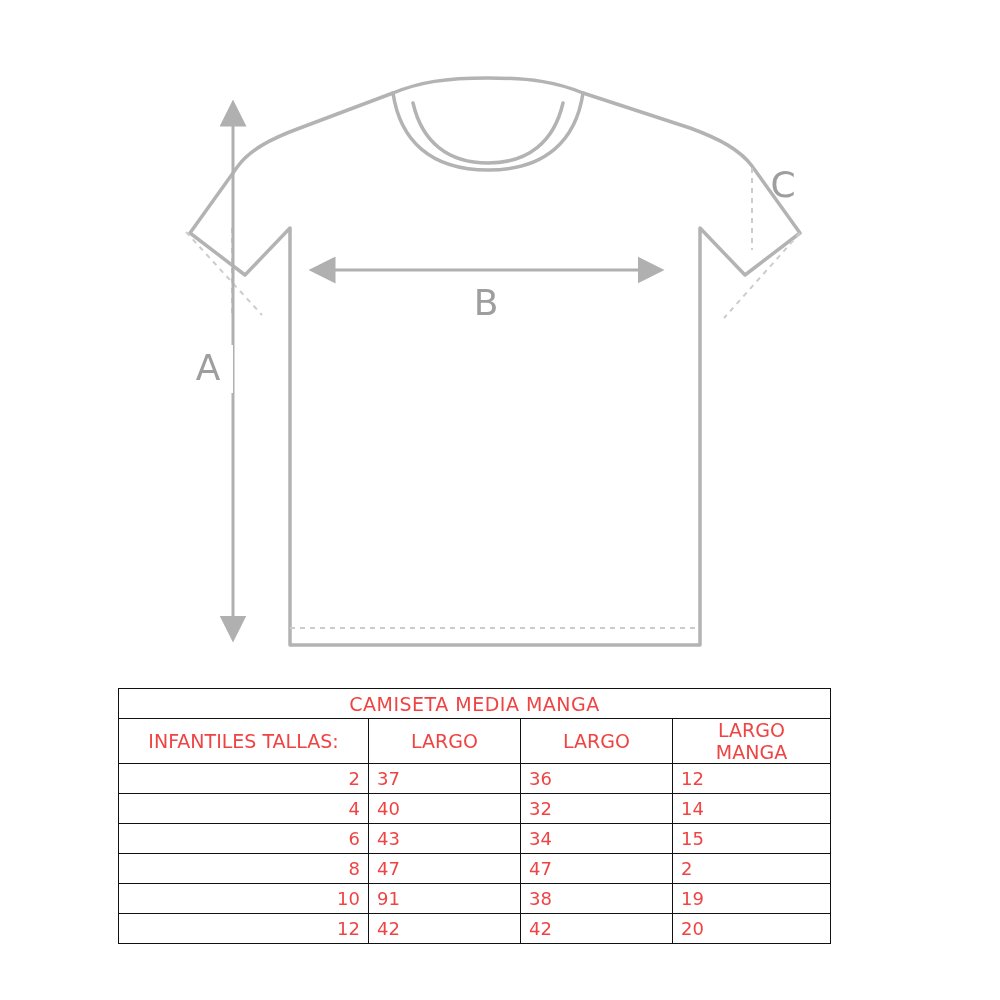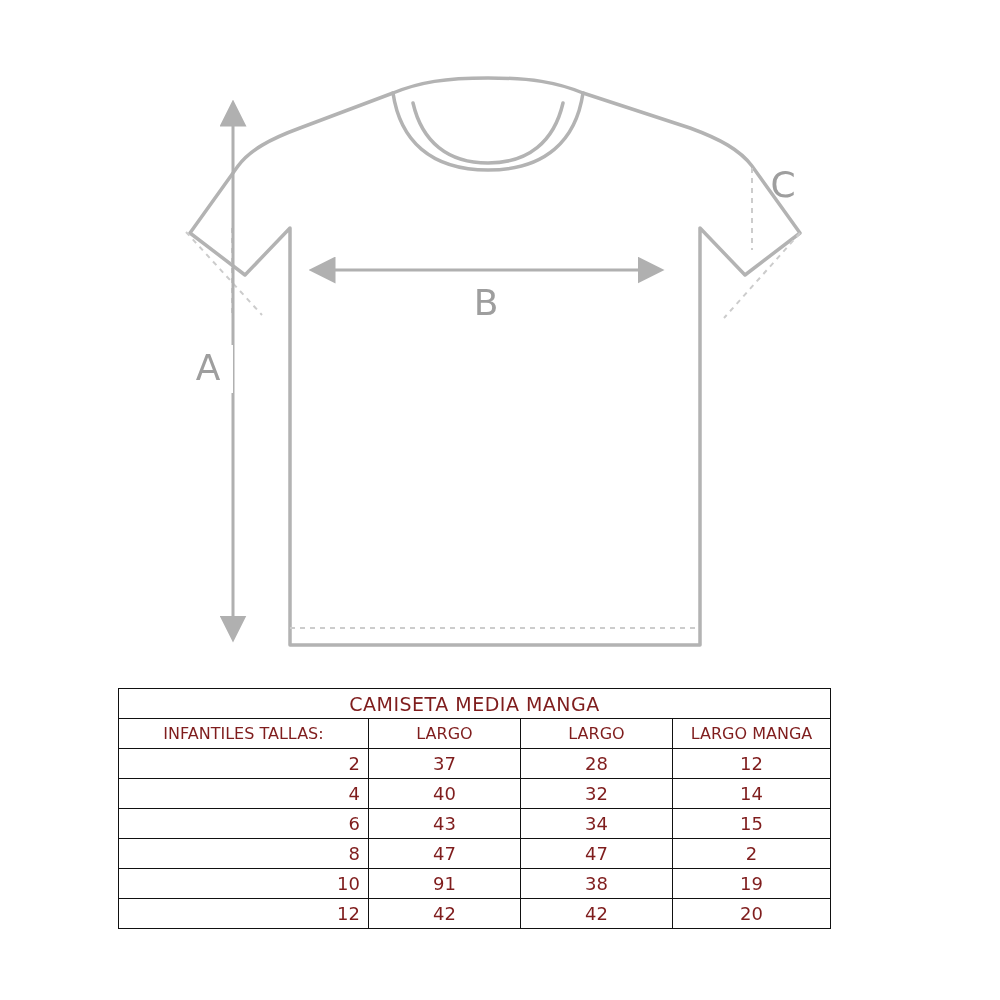--- a/index.html
+++ b/index.html
@@ -44,45 +44,44 @@
     left: 118px;
     top: 688px;
     width: 712px;
   }
   table.size-table {
     border-collapse: collapse;
     width: 712px;
     table-layout: fixed;
     font-family: "DejaVu Sans", sans-serif;
     font-size: 18px;
-    color: #7f1d1d;
+    color: #ef4444;
   }
   table.size-table td,
   table.size-table th {
     border: 1px solid #111111;
     height: 29px;
     padding: 0 8px;
     font-weight: normal;
   }
   .tbl-title {
     text-align: center;
     font-size: 19px;
     letter-spacing: 0.5px;
   }
   .hdr-label {
     text-align: center;
-    font-size: 16px;
+    font-size: 19px;
     margin-top: 36px;
   }
   .cell-size {
     text-align: right;
     padding-right: 10px;
   }
   .cell-val {
-    text-align: center;
   }
   col.c-size { width: 250px; }
   col.c-largo { width: 152px; }
   col.c-ancho { width: 152px; }
   col.c-manga { width: 158px; }
 </style>
 </head>
 <body>
 
 <div id="page">
@@ -162,21 +161,21 @@
         </tr>
         <tr>
           <td class="hdr-label">INFANTILES TALLAS:</td>
           <td class="hdr-label">LARGO</td>
           <td class="hdr-label">LARGO</td>
           <td class="hdr-label">LARGO MANGA</td>
         </tr>
         <tr>
           <td class="cell-size">2</td>
           <td class="cell-val">37</td>
-          <td class="cell-val">28</td>
+          <td class="cell-val">36</td>
           <td class="cell-val">12</td>
         </tr>
         <tr>
           <td class="cell-size">4</td>
           <td class="cell-val">40</td>
           <td class="cell-val">32</td>
           <td class="cell-val">14</td>
         </tr>
         <tr>
           <td class="cell-size">6</td>

